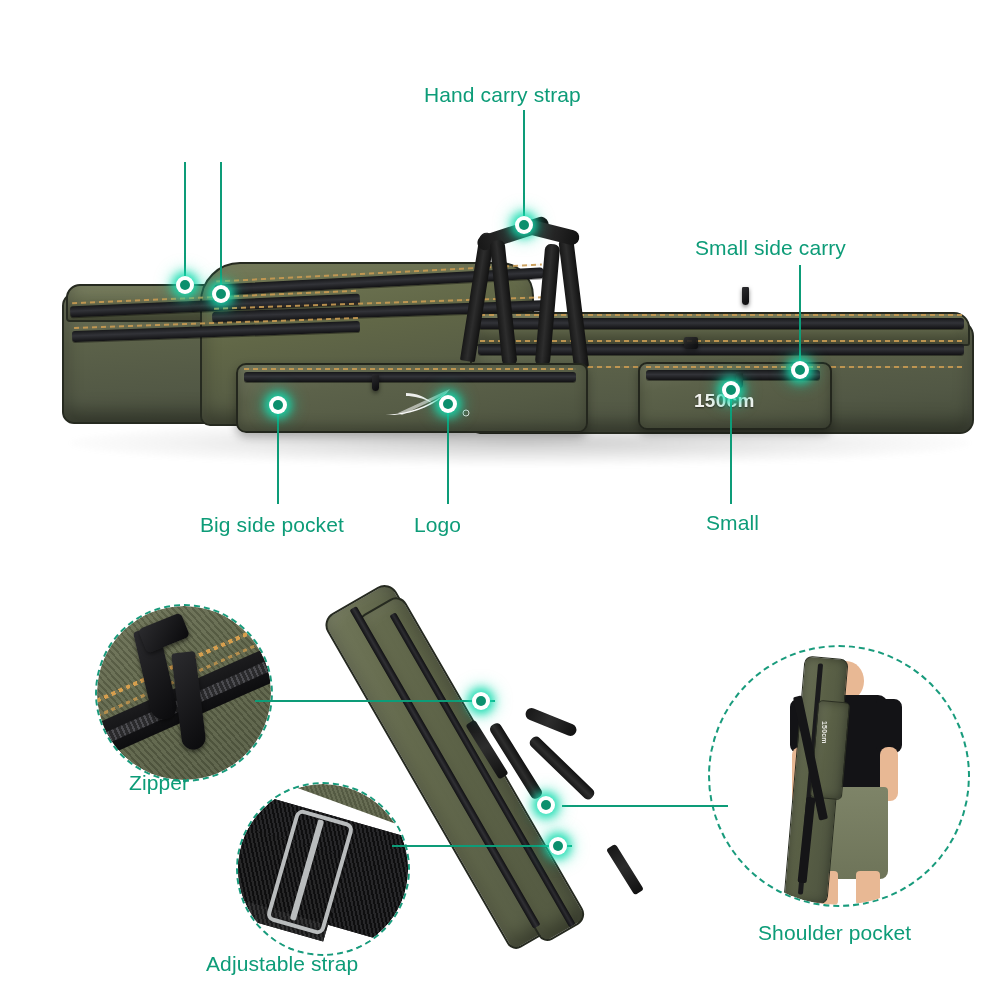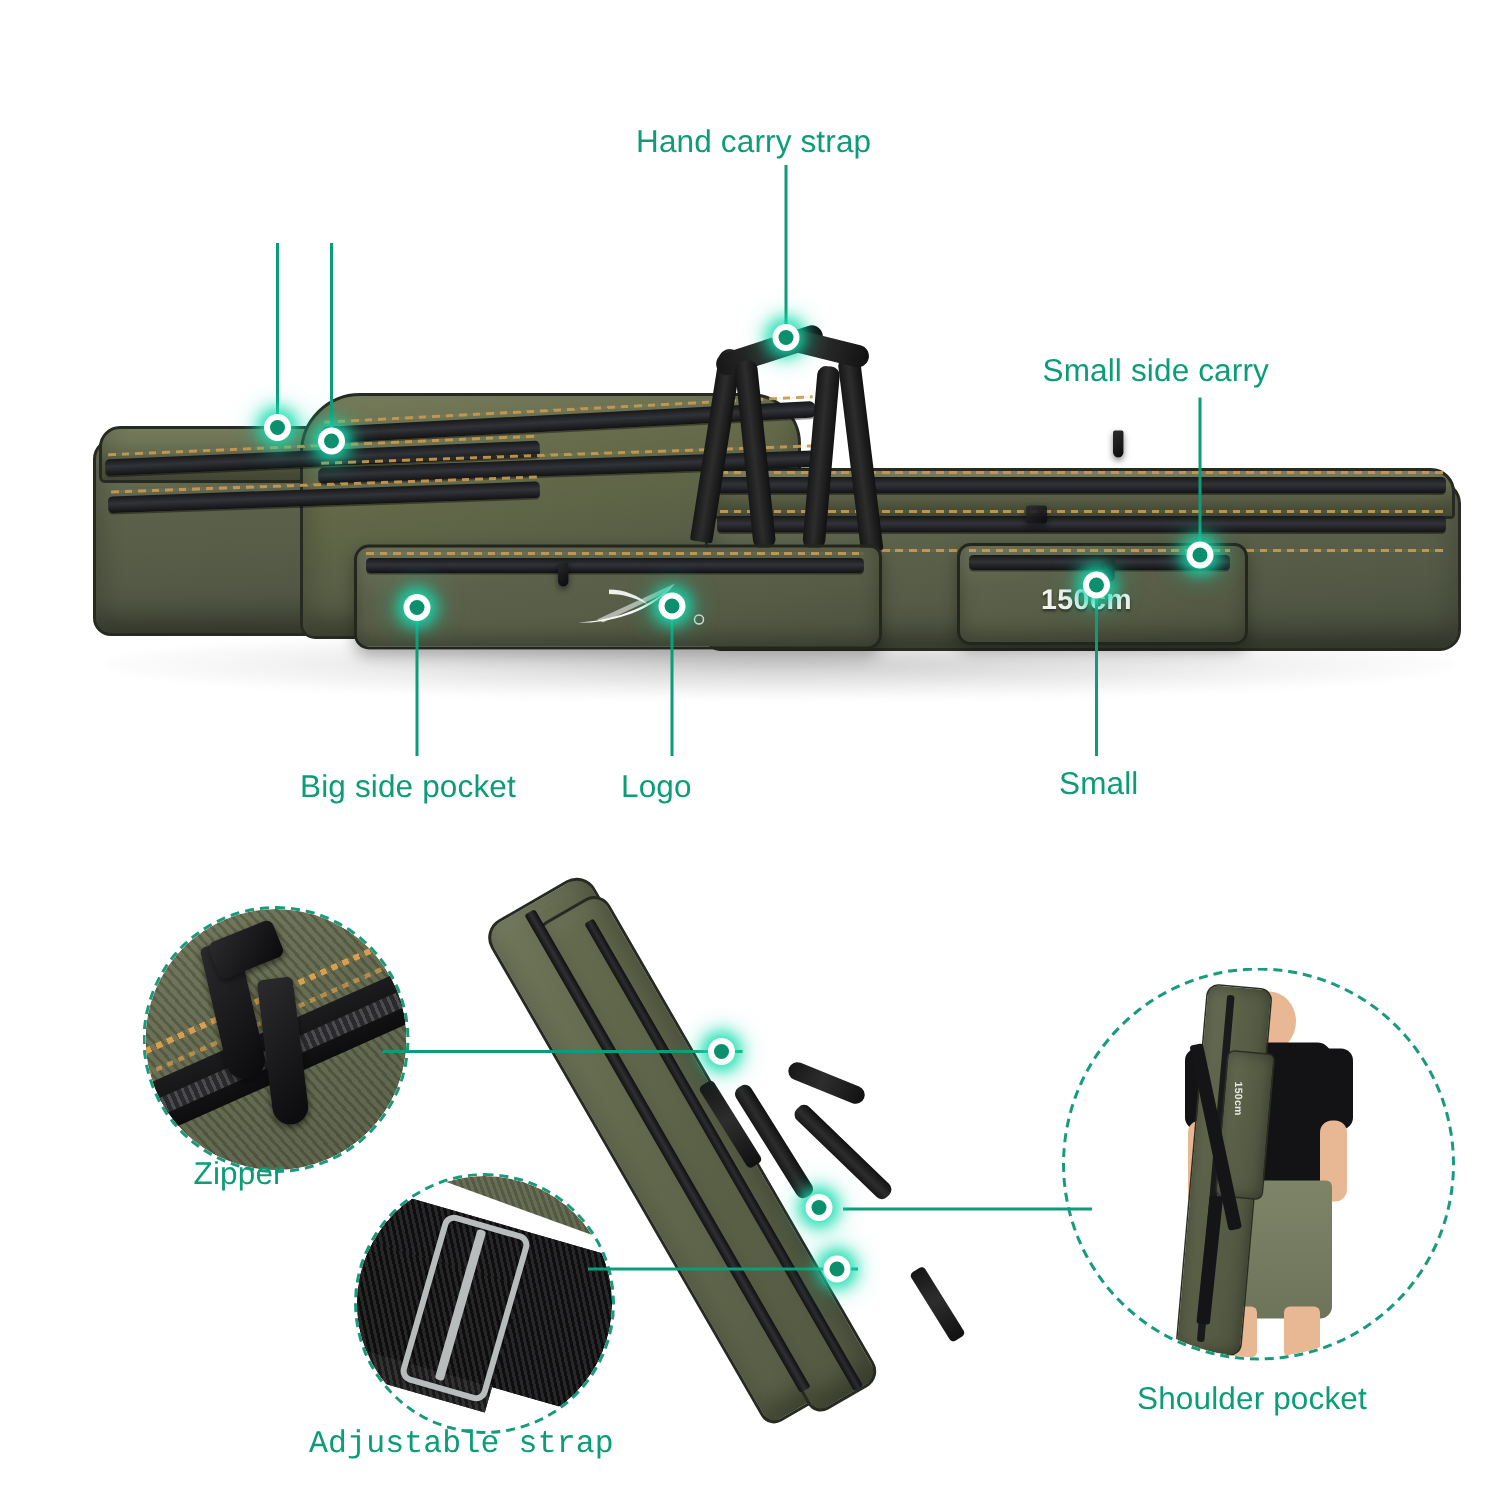--- a/index.html
+++ b/index.html
@@ -351,21 +351,21 @@
       <div class="strap-photo"></div>
       <div class="olive-corner" style="left:40px;top:-64px;width:210px;height:96px;transform:rotate(20deg);"></div>
       <div class="webbing" style="left:-30px;top:34px;width:250px;height:106px;transform:rotate(16deg);"></div>
       <div class="webbing" style="left:-40px;top:52px;width:140px;height:88px;transform:rotate(16deg);opacity:.95;"></div>
       <div class="buckle" style="left:42px;top:30px;width:52px;height:108px;transform:rotate(16deg);"></div>
       <div class="buckle-bar" style="left:66px;top:34px;width:6px;height:104px;transform:rotate(16deg);"></div>
     </div>
   </div>
   <div class="leader h" style="left:392px;top:845px;width:180px;"></div>
   <div class="marker" style="left:549px;top:837px;"></div>
-  <div class="callout-label" style="left:206px;top:953px;font-family:Liberation Mono, monospace;">Adjustable strap</div>
+  <div class="callout-label" style="left:206px;top:953px;">Adjustable strap</div>
 
   <div class="detail-circle" style="left:708px;top:645px;width:262px;height:262px;">
     <div class="detail-inner person-scene">
 
       <div class="p-head" style="left:118px;top:14px;width:36px;height:40px;"></div>
       <div class="p-torso" style="left:94px;top:48px;width:84px;height:100px;"></div>
       <div class="p-sleeve" style="left:80px;top:52px;width:26px;height:54px;border-radius:8px 4px 6px 8px;"></div>
       <div class="p-sleeve" style="left:166px;top:52px;width:26px;height:54px;border-radius:4px 8px 8px 6px;"></div>
       <div class="p-arm" style="left:82px;top:100px;width:18px;height:58px;"></div>
       <div class="p-arm" style="left:170px;top:100px;width:18px;height:54px;"></div>

